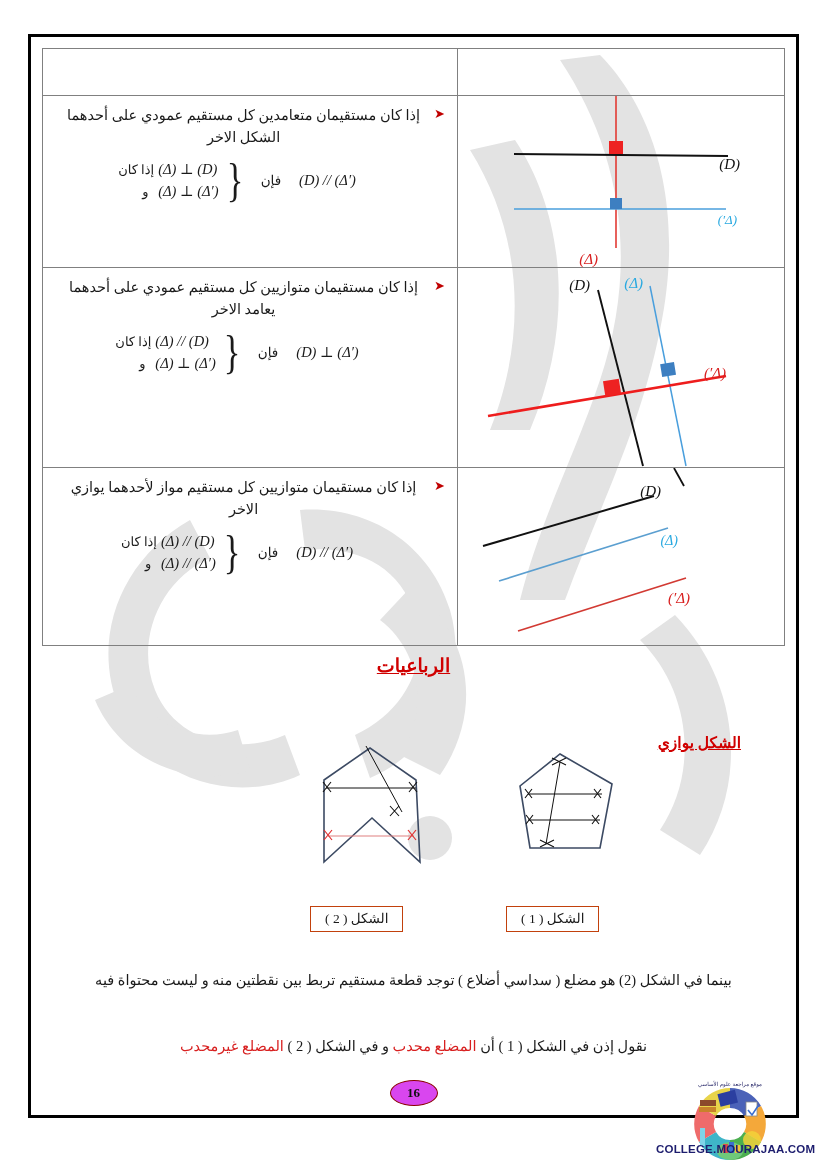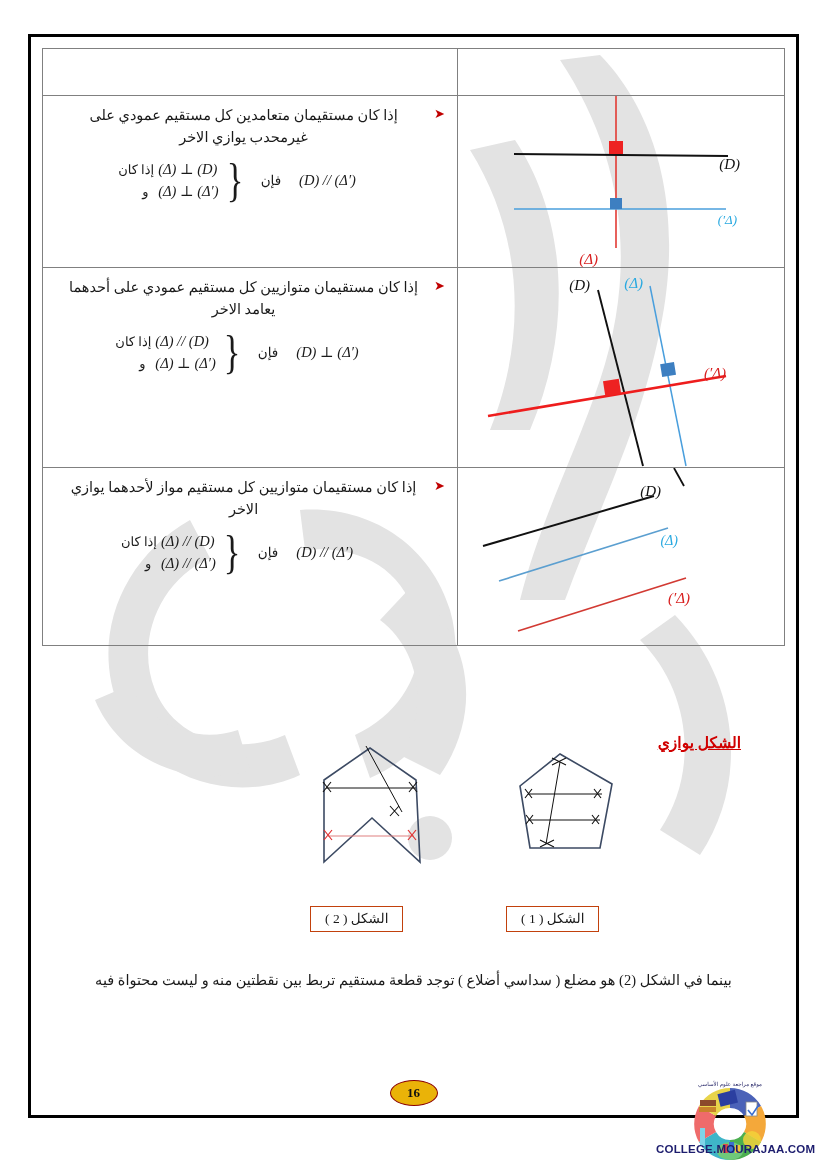--- a/index.html
+++ b/index.html
@@ -229,21 +229,21 @@
 
   
   .page-num {
     position: absolute;
     left: 50%;
     top: 1080px;
     transform: translateX(-50%);
     width: 46px;
     height: 24px;
     border-radius: 50%;
-    background: #eab308;
+    background: #d946ef;
     border: 1px solid #8a0000;
     color: #111111;
     font-size: 13px;
     font-weight: bold;
     display: flex;
     align-items: center;
     justify-content: center;
     z-index: 4;
   }
 
@@ -307,21 +307,21 @@
           <rect x="151" y="45" width="14" height="13" fill="#ee2222"></rect>
           <rect x="152" y="102" width="12" height="11" fill="#3d7fc1"></rect>
           <text x="282" y="73" font-family="Liberation Serif, serif" font-style="italic" font-size="15" fill="#111111">(D)</text>
           <text x="279" y="128" font-family="Liberation Serif, serif" font-style="italic" font-size="13" fill="#29a9e0">(Δ′)</text>
           <text x="140" y="168" font-family="Liberation Serif, serif" font-style="italic" font-size="15" fill="#d82020">(Δ)</text>
         </svg>
       </div>
       <div class="cell-txt">
         <div class="rule-line">
           <span class="bullet">➤</span>
-          <span class="rule-text">إذا كان مستقيمان متعامدين كل مستقيم عمودي على غيرمحدب يوازي الاخر</span>
+          <span class="rule-text">إذا كان مستقيمان متعامدين كل مستقيم عمودي على أحدهما الشكل الاخر</span>
         </div>
         <div class="implication">
           <span class="result-expr">(D) // (Δ′)</span>
           <span class="then-word">فإن</span>
           <span class="brace">{</span>
           <span class="conds">
             <span class="cond-row">
               <span class="cond-and">إذا كان</span>
               <span class="cond-expr">(Δ) ⊥ (D)</span>
             </span>
@@ -401,20 +401,21 @@
               <span class="cond-expr">(Δ) // (Δ′)</span>
             </span>
           </span>
         </div>
       </div>
     </div>
   </div>
 
   <div class="quad-section">
 
+    <div class="sec-title">الرباعيات</div>
     <div class="sub-title">الشكل يوازي</div>
 
     <div class="figures-wrap">
 
       <svg style="position:absolute; left:248px; top:-8px;" width="160" height="150" viewBox="0 0 160 150">
         <polygon points="34,34 80,2 126,34 130,116 82,72 34,116" fill="none" stroke="#3c4a63" stroke-width="1.6"></polygon>
         <line x1="36" y1="42" x2="126" y2="42" stroke="#111111" stroke-width="1"></line>
         <line x1="38" y1="90" x2="124" y2="90" stroke="#e08080" stroke-width="1.1"></line>
         <g stroke="#111111" stroke-width="1.1" fill="none">
           <path d="M33 36 l8 10 M41 36 l-8 10"></path>
@@ -441,20 +442,21 @@
           <path d="M48 10 l14 7 M62 10 l-14 7"></path>
           <path d="M36 92 l14 7 M50 92 l-14 7"></path>
         </g>
       </svg>
 
       <div class="fig-caption cap2">الشكل ( 2 )</div>
       <div class="fig-caption cap1">الشكل ( 1 )</div>
     </div>
 
     <div class="para p2">بينما في الشكل (2) هو مضلع ( سداسي أضلاع ) توجد قطعة مستقيم تربط بين نقطتين منه و ليست محتواة فيه</div>
+    <div class="para p3"><span>نقول إذن في الشكل ( 1 ) أن </span><span class="red-em">المضلع محدب</span><span> و في الشكل ( 2 ) </span><span class="red-em">المضلع  غيرمحدب</span></div>
   </div>
 
   <div class="page-num">16</div>
 
   <svg class="footer-logo" viewBox="0 0 132 88">
     <g transform="translate(66,48)">
       <path d="M0,-36 A36,36 0 0,1 31,-18 L14,-8 A16,16 0 0,0 0,-16 Z" fill="#4b62b8"></path>
       <path d="M31,-18 A36,36 0 0,1 31,18 L14,8 A16,16 0 0,0 14,-8 Z" fill="#f4a83a"></path>
       <path d="M31,18 A36,36 0 0,1 0,36 L0,16 A16,16 0 0,0 14,8 Z" fill="#4caf50"></path>
       <path d="M0,36 A36,36 0 0,1 -31,18 L-14,8 A16,16 0 0,0 0,16 Z" fill="#3fb5c8"></path>

